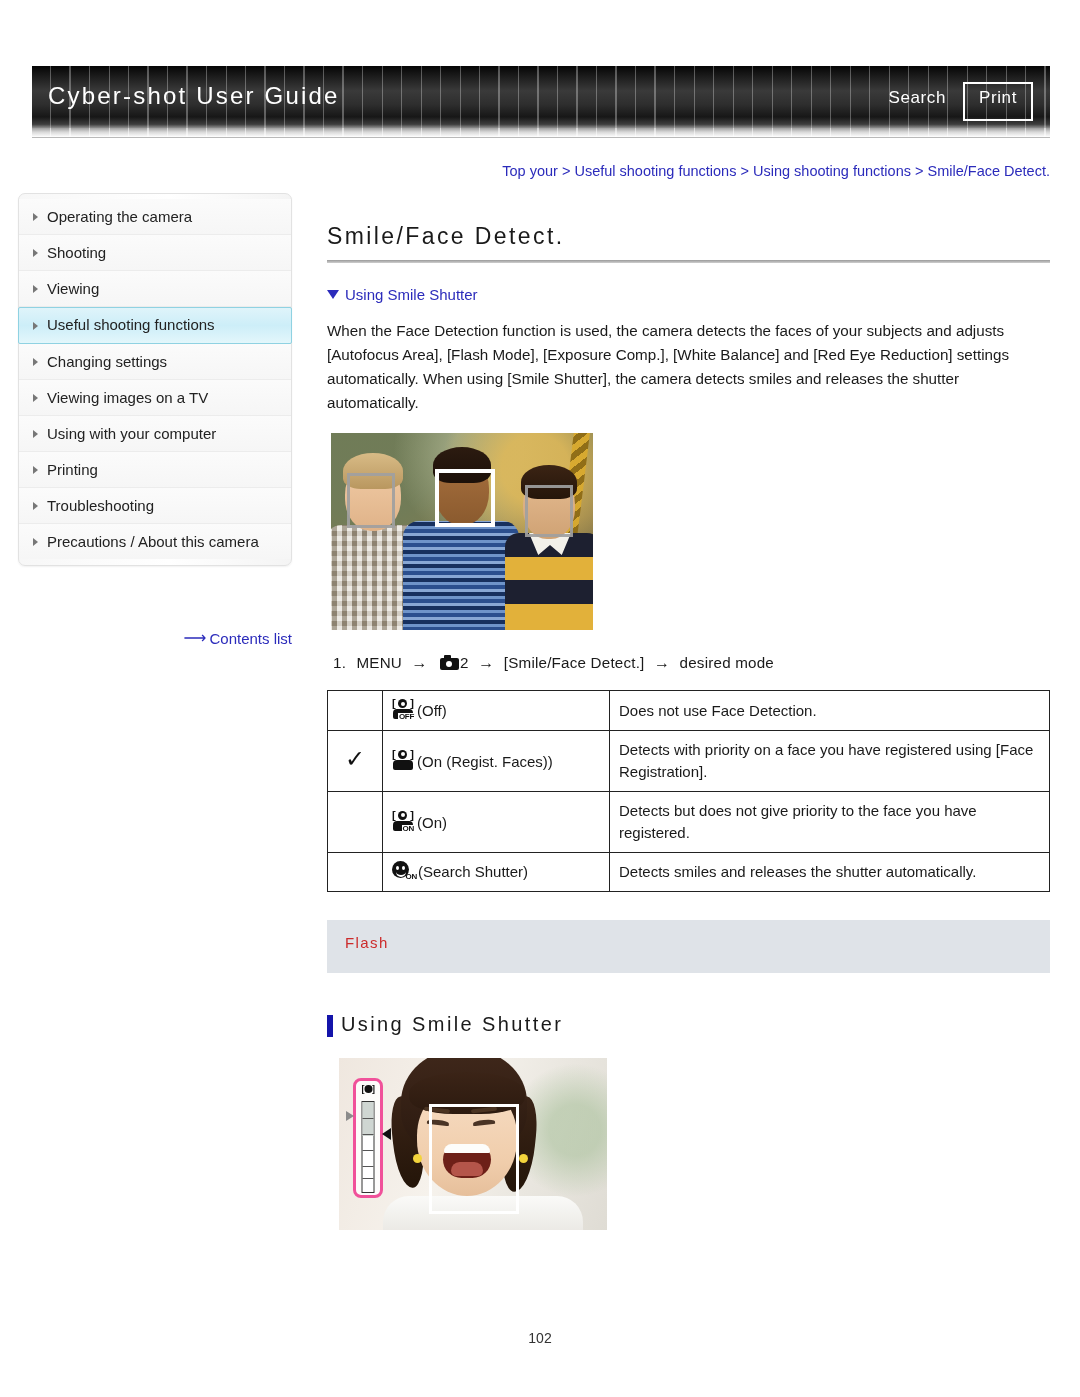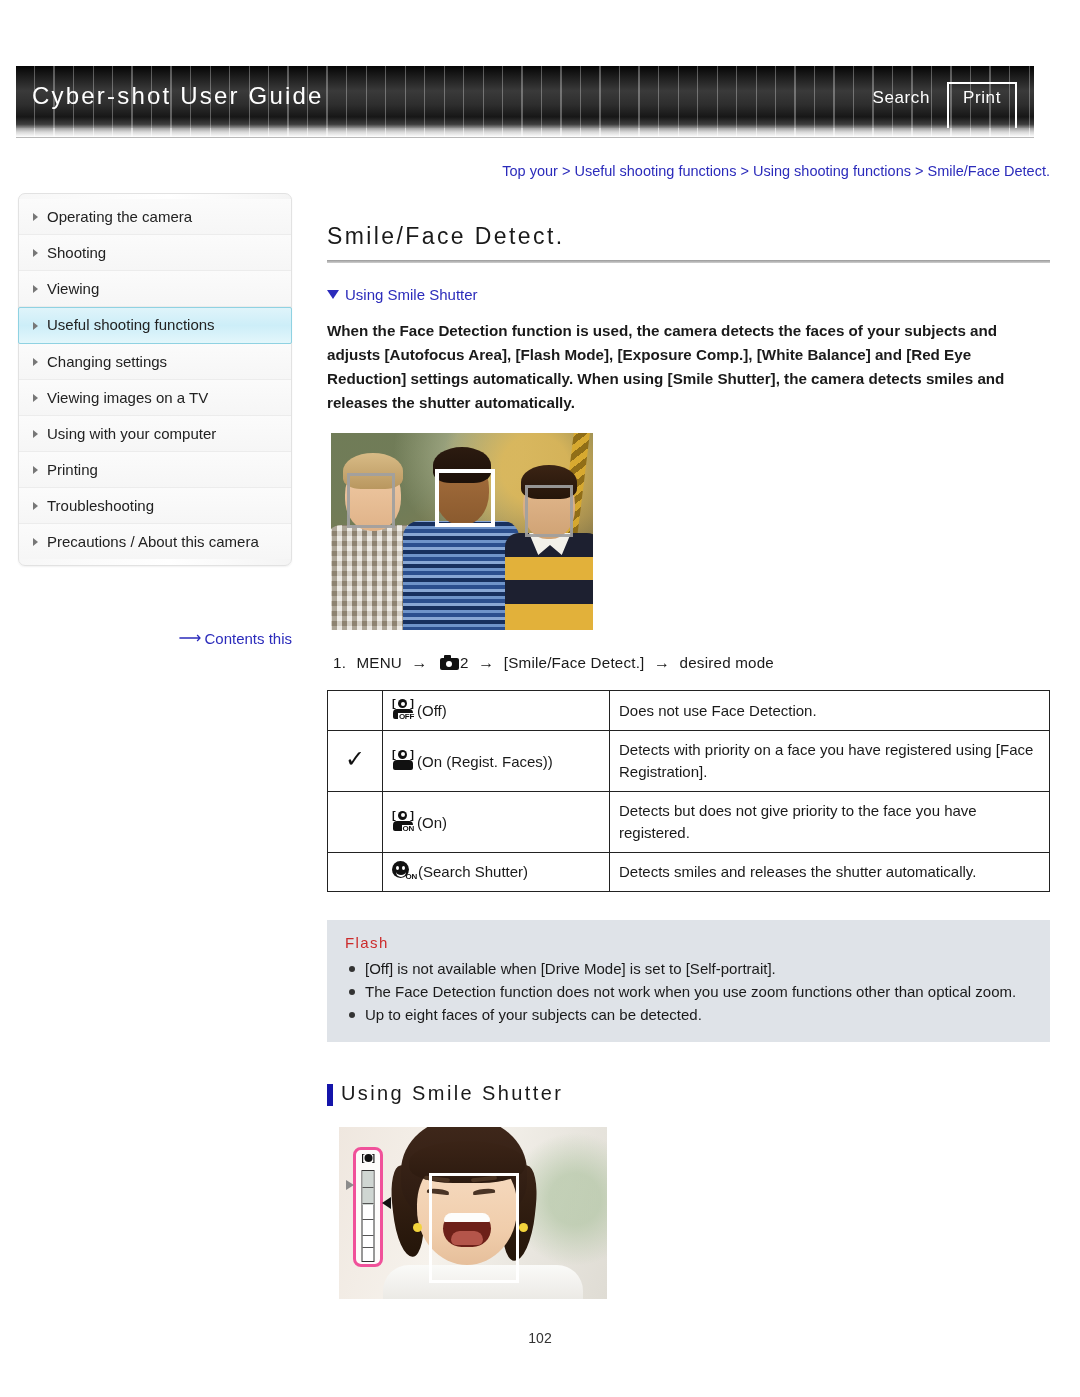--- a/index.html
+++ b/index.html
@@ -12,21 +12,21 @@
     background: #ffffff;
     font-family: "Liberation Sans", sans-serif;
     color: #1a1a1a;
     position: relative;
     overflow: hidden;
   }
 
   
   .header-wrap {
     position: absolute;
-    left: 16px;
+    left: 32px;
     top: 66px;
     width: 1018px;
     height: 72px;
   }
   .header-bar {
     position: relative;
     width: 100%;
     height: 62px;
     background:
       repeating-linear-gradient(to right,
@@ -86,21 +86,21 @@
     cursor: pointer;
   }
   .print-btn {
     position: absolute;
     right: 17px;
     top: 16px;
     color: #ffffff;
     font-size: 17px;
     letter-spacing: 0.6px;
     border: 2px solid #ffffff;
-    padding: 4px 14px 21px 14px;
+    padding: 4px 14px 11px 14px;
     cursor: pointer;
     background: transparent;
   }
 
   
   .breadcrumb {
     position: absolute;
     left: 0;
     top: 163px;
     width: 1050px;
@@ -209,21 +209,20 @@
     border-right: 6px solid transparent;
     border-top: 9px solid #2b2bbb;
     margin-right: 6px;
     vertical-align: 1px;
   }
   .body-text {
     font-size: 15.2px;
     line-height: 24px;
     color: #1a1a1a;
     margin: 16px 0 14px 0;
-    font-weight: bold;
   }
   .step-line {
     font-size: 15.2px;
     line-height: 26px;
     color: #1a1a1a;
     margin: 2px 0 0 6px;
     letter-spacing: 0.2px;
   }
   .arrow-g { margin: 0 5px; font-size: 16px; }
 
@@ -688,21 +687,21 @@
     <span class="bullet"></span>
     <span>Troubleshooting</span>
   </div>
   <div class="nav-item">
     <span class="bullet"></span>
     <span>Precautions / About this camera</span>
   </div>
 </div>
 
 <div class="contents-link">
-  <span class="arrow">⟶</span><span>Contents this</span>
+  <span class="arrow">⟶</span><span>Contents list</span>
 </div>
 
 <div class="main">
 
   <h1 class="page-title">Smile/Face Detect.</h1>
   <div class="title-rule"></div>
 
   <div class="jump-link">
     <span class="tri"></span><span>Using Smile Shutter</span>
   </div>
@@ -792,25 +791,20 @@
             <span class="sub">ON</span>
           </span><span>(Search Shutter)</span>
         </td>
         <td>Detects smiles and releases the shutter automatically.</td>
       </tr>
     </tbody>
   </table>
 
   <div class="notes-box">
     <div class="notes-title">Flash</div>
-    <ul class="notes-list">
-      <li>[Off] is not available when [Drive Mode] is set to [Self-portrait].</li>
-      <li>The Face Detection function does not work when you use zoom functions other than optical zoom.</li>
-      <li>Up to eight faces of your subjects can be detected.</li>
-    </ul>
   </div>
 
   <div class="section-head">Using Smile Shutter</div>
 
   <div class="photo-girl">
     <div class="bg"></div>
     <div class="girl-body"></div>
     <div class="girl-hair-l"></div>
     <div class="girl-hair-r"></div>
     <div class="girl-hair"></div>

